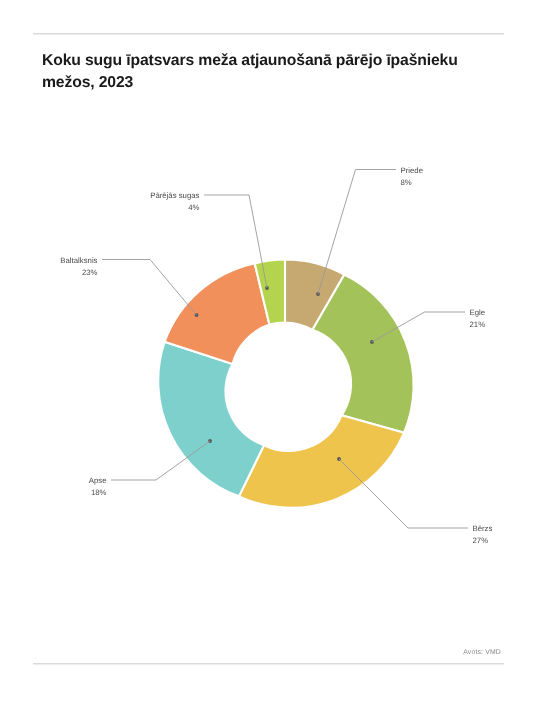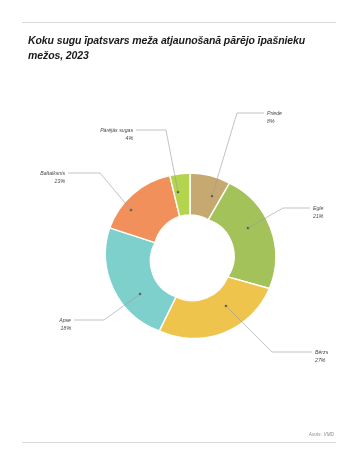--- a/index.html
+++ b/index.html
@@ -11,21 +11,20 @@
     width: 358px;
     height: 471px;
     position: relative;
     font-family: "Liberation Sans", sans-serif;
     overflow: hidden;
   }
   .page {
     position: absolute;
     inset: 0;
     background: #ffffff;
-    font-style: italic;
   }
   .rule {
     position: absolute;
     left: 22px;
     right: 22px;
     height: 1px;
     background: #d9d9d9;
   }
   .rule-top { top: 22px; }
   .rule-bottom { bottom: 28px; }

